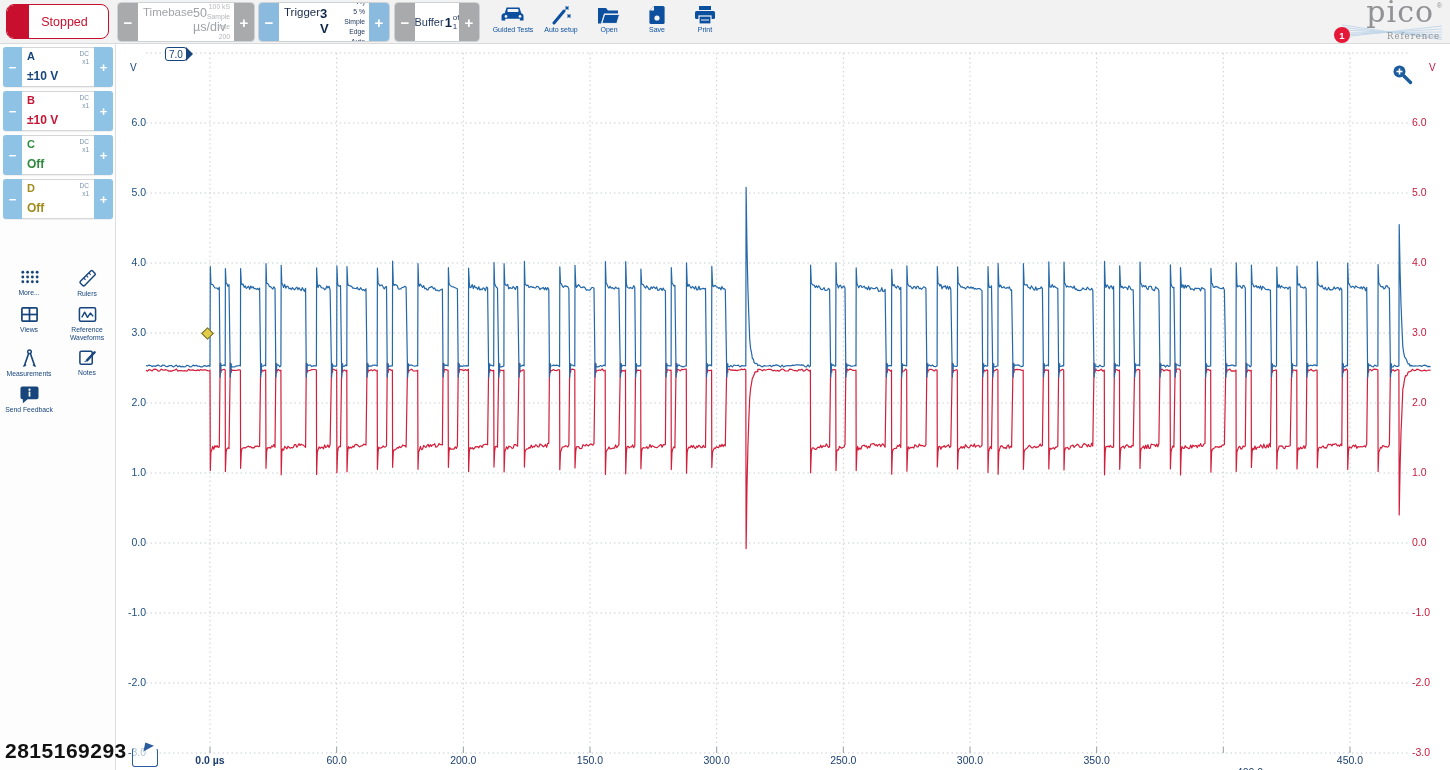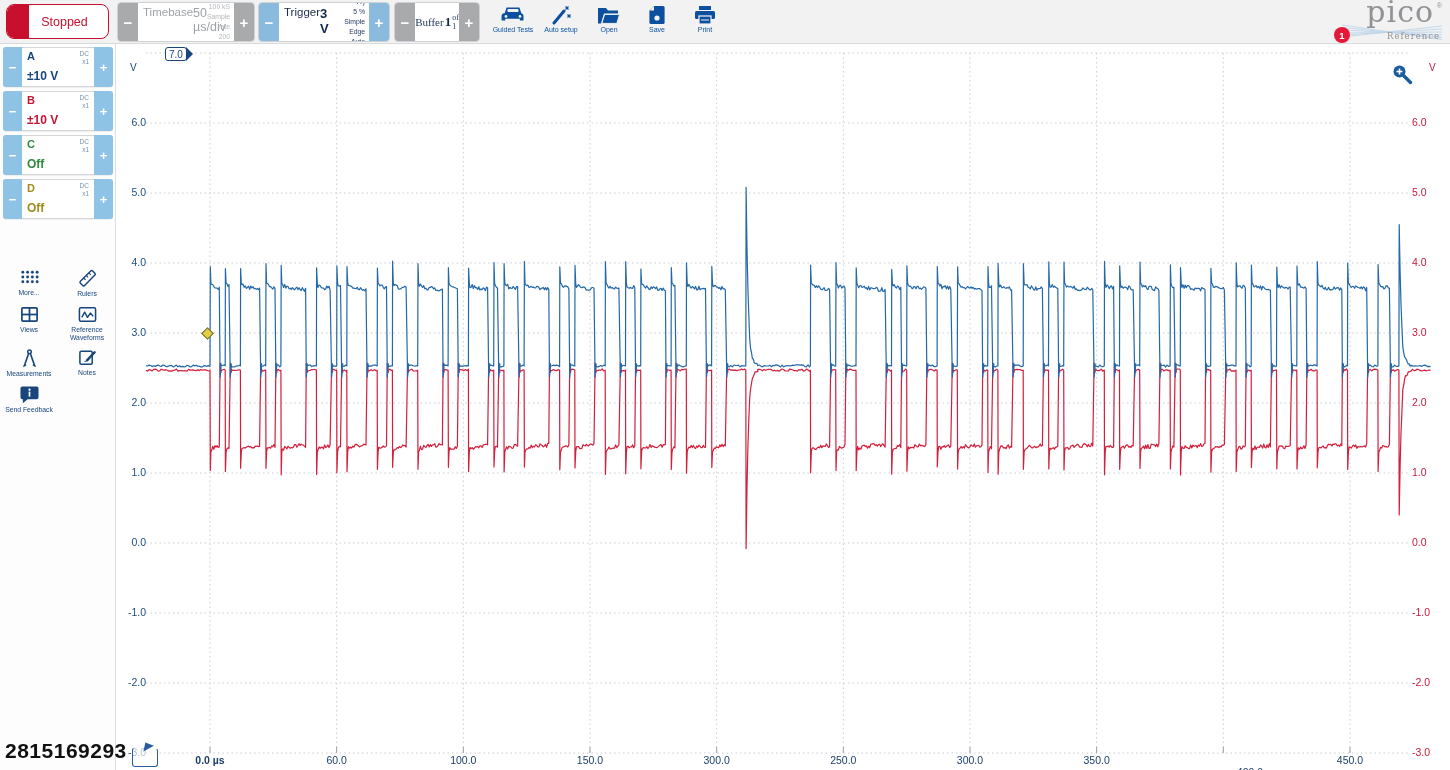--- a/index.html
+++ b/index.html
@@ -31,21 +31,21 @@
   #timebase-group .tinfo { width:30px; }
   #timebase-group .t-label { font-size:11.5px; color:#9fa3a8; }
   #timebase-group .t-value { font-size:12.5px; color:#9fa3a8; }
   #timebase-group .tinfo { color:#b4b7ba; }
   #trigger-group { left:258px; }
   #trigger-group .tmain { width:48px; }
   #trigger-group .tinfo { width:42px; color:#233a5e; }
   #trigger-group .t-label { font-size:11.5px; color:#1c2b4a; }
   #trigger-group .t-value { font-size:13px; font-weight:bold; color:#0f2747; }
   #buffer-group { left:394px; }
-  #buffer-group .tmain { width:44px; align-items:center; justify-content:center; gap:1px;font-family:Liberation Serif, serif; }
+  #buffer-group .tmain { width:44px; align-items:center; justify-content:center; gap:1px; }
   #buffer-group .t-label { font-size:11px; color:#233a5e; }
   #buffer-group .t-value { font-size:13px; font-weight:bold; color:#0f2747; }
   #buffer-group .t-of { font-size:8px; color:#233a5e; }
   #actions { position:absolute; left:489px; top:3px; display:flex; }
   .action { width:48px; text-align:center; color:#0b4f9e; cursor:pointer; }
   .action svg { display:block; margin:2px auto 1px; }
   .action .albl { font-size:7px; line-height:1; white-space:nowrap; }
   
   #logo { position:absolute; right:6px; top:0; width:100px; height:44px; }
   #logo .brand { position:absolute; right:10px; top:-6px; font-family:"DejaVu Serif", serif;
@@ -374,21 +374,21 @@
     <line x1="1223.3200000000002" x2="1223.3200000000002" y1="53" y2="753" stroke="#c9ced3" stroke-width="1" stroke-dasharray="1.5 3"></line>
     <line x1="1223.3200000000002" x2="1223.3200000000002" y1="747" y2="753" stroke="#9aa0a6" stroke-width="1"></line>
     <line x1="1349.9850000000001" x2="1349.9850000000001" y1="53" y2="753" stroke="#c9ced3" stroke-width="1" stroke-dasharray="1.5 3"></line>
     <line x1="1349.9850000000001" x2="1349.9850000000001" y1="747" y2="753" stroke="#9aa0a6" stroke-width="1"></line>
     <path d="M146.0,370.3L147.5,371.1L149.0,369.7L150.6,370.1L152.1,371.0L153.6,369.4L155.1,369.2L156.6,369.5L158.2,371.1L159.7,370.8L161.2,369.2L162.7,369.9L164.2,370.1L165.8,369.7L167.3,370.3L168.8,371.1L170.3,370.9L171.8,371.1L173.4,370.3L174.9,370.1L176.4,369.0L177.9,371.1L179.4,370.6L181.0,370.7L182.5,370.9L184.0,370.8L185.5,370.7L187.0,371.2L188.6,369.4L190.1,370.1L191.6,370.2L193.1,369.9L194.6,370.5L196.2,370.6L197.7,369.9L199.2,370.6L200.7,369.6L202.2,370.2L203.8,369.8L205.3,369.9L206.8,370.3L208.3,371.0L209.8,370.5L210.0,370.1L210.3,470.4L210.9,452.0L211.6,450.6L212.7,446.3L213.8,449.3L214.9,445.7L216.0,447.2L217.1,445.6L218.2,447.5L219.3,447.0L220.1,363.1L221.1,372.2L221.1,370.6L222.7,369.8L224.2,369.3L225.2,370.1L225.4,471.6L226.1,452.0L226.8,449.0L227.9,447.8L229.0,448.6L230.3,363.1L231.3,372.2L231.3,369.5L232.8,370.4L234.3,370.3L235.8,370.5L237.4,370.2L238.9,369.8L240.4,370.0L240.4,370.1L240.6,468.3L241.3,452.0L242.0,448.5L243.1,448.0L244.2,447.7L245.3,448.0L246.4,447.3L247.5,446.5L248.6,446.2L249.7,447.1L250.8,446.5L251.9,448.0L253.0,447.6L254.1,447.9L255.2,446.2L256.3,446.5L257.4,445.9L258.5,446.6L259.6,446.3L260.7,363.1L261.7,372.2L261.7,369.8L263.2,371.1L264.7,370.2L265.7,370.1L266.0,468.3L266.6,452.0L267.3,447.8L268.4,447.9L269.5,447.4L270.6,448.2L271.7,445.9L272.8,446.8L273.9,444.6L275.0,447.4L275.9,363.1L276.9,372.2L276.9,371.2L278.4,369.4L279.9,370.9L280.9,370.1L281.2,474.8L281.8,452.0L282.5,448.9L283.6,450.2L284.7,446.4L285.8,447.5L286.9,448.9L288.0,446.2L289.1,447.3L290.2,448.2L291.3,447.5L292.4,447.9L293.5,447.1L294.6,444.6L295.7,444.5L296.8,447.2L297.9,445.6L299.0,443.7L300.1,445.4L301.2,444.1L302.3,445.0L303.4,445.2L304.5,446.4L305.6,447.3L306.3,363.1L307.3,372.2L307.3,370.7L308.8,370.8L310.3,370.2L311.8,369.6L313.4,369.5L314.9,369.5L316.4,370.1L316.6,474.5L317.3,452.0L318.0,449.8L319.1,446.9L320.2,448.4L321.3,447.2L322.4,447.3L323.5,448.9L324.6,444.9L325.7,447.6L326.8,446.8L327.9,444.9L329.0,447.6L330.1,444.8L331.6,363.1L332.6,372.2L332.6,369.2L334.1,369.4L335.7,370.4L336.7,370.1L336.9,472.7L337.6,452.0L338.3,447.9L339.4,446.3L340.5,446.8L341.7,363.1L342.7,372.2L342.7,371.2L344.3,369.9L345.8,371.1L346.8,370.1L347.0,471.8L347.7,452.0L348.4,446.7L349.5,448.2L350.6,447.2L351.7,448.0L352.8,446.1L353.9,447.2L355.0,444.7L356.1,444.4L357.2,444.8L358.3,445.8L359.4,446.9L360.5,446.2L361.6,445.9L362.7,445.4L363.8,444.0L364.9,444.7L366.0,445.0L367.1,363.1L368.1,372.2L368.1,370.0L369.6,370.7L371.1,369.7L372.6,370.9L374.2,369.6L375.7,370.6L377.2,371.1L377.2,370.1L377.4,469.3L378.1,452.0L378.8,447.2L379.9,448.2L381.0,447.9L382.1,447.4L383.2,445.9L384.3,447.1L385.4,446.9L386.5,445.9L387.3,363.1L388.3,372.2L388.3,370.7L389.9,369.1L391.4,370.5L392.4,370.1L392.6,467.3L393.3,452.0L394.0,449.8L395.1,449.8L396.2,449.0L397.3,447.5L398.4,448.1L399.5,446.5L400.6,447.6L401.7,446.7L402.8,445.0L403.9,445.7L405.0,445.6L406.1,447.1L407.6,363.1L408.6,372.2L408.6,371.1L410.1,370.1L411.7,369.2L413.2,370.8L414.7,371.0L416.2,370.8L417.7,370.6L417.7,370.1L418.0,469.3L418.6,452.0L419.3,450.5L420.4,446.4L421.5,449.6L422.6,449.0L423.7,445.3L424.8,446.6L425.9,447.5L427.0,445.5L428.1,444.3L429.2,446.9L430.3,444.7L431.4,446.4L432.5,444.8L433.6,445.0L434.7,443.6L435.8,447.1L436.9,446.8L438.0,445.6L439.1,443.6L440.2,444.7L441.3,444.6L442.4,445.0L443.1,363.1L444.1,372.2L444.1,369.3L445.6,369.6L447.1,370.1L448.1,370.1L448.4,467.3L449.0,452.0L449.7,447.6L450.8,449.2L451.9,449.1L453.0,449.2L454.1,449.1L455.2,446.8L456.3,448.4L457.4,445.9L458.3,363.1L459.3,372.2L459.3,369.7L460.8,369.6L462.3,369.9L463.8,370.7L465.4,369.6L466.9,370.6L468.4,369.2L468.4,370.1L468.6,471.7L469.3,452.0L470.0,447.5L471.1,448.6L472.2,447.7L473.3,449.2L474.4,448.3L475.5,446.7L476.6,446.9L477.7,446.5L478.8,447.8L479.9,445.9L481.0,445.9L482.1,447.4L483.2,445.1L484.3,444.5L485.4,444.4L486.5,444.3L487.6,444.8L488.7,363.1L489.7,372.2L489.7,369.3L491.2,370.4L492.7,370.9L493.7,370.1L494.0,467.1L494.6,452.0L495.3,446.5L496.4,446.3L497.5,447.2L498.8,363.1L499.8,372.2L499.8,370.0L501.3,370.2L502.8,370.7L503.9,370.1L504.1,471.9L504.8,452.0L505.5,449.7L506.6,446.8L507.7,449.1L508.8,446.1L509.9,446.7L511.0,447.0L512.1,448.4L513.2,448.0L514.3,444.5L515.4,444.5L516.5,445.5L517.6,446.2L519.1,363.1L520.1,372.2L520.1,370.6L521.6,370.9L523.1,369.8L524.1,370.1L524.4,467.1L525.0,452.0L525.7,450.1L526.8,448.8L527.9,449.0L529.0,447.4L530.1,448.2L531.2,445.1L532.3,447.6L533.4,446.4L534.5,446.9L535.6,444.8L536.7,445.3L537.8,446.9L538.9,447.0L540.0,443.9L541.1,444.9L542.2,445.5L543.3,446.8L544.4,446.1L545.5,444.4L546.6,447.3L547.7,443.4L548.8,443.3L549.5,363.1L550.5,372.2L550.5,370.7L552.0,370.6L553.5,369.5L555.0,370.5L556.6,370.6L558.1,369.8L559.6,369.9L559.6,370.1L559.8,469.7L560.5,452.0L561.2,450.3L562.3,447.1L563.4,446.9L564.5,446.6L565.6,445.8L566.7,446.1L567.8,447.1L568.9,444.8L569.7,363.1L570.7,372.2L570.7,369.9L572.3,369.1L573.8,369.5L574.8,370.1L575.0,468.0L575.7,452.0L576.4,446.8L577.5,446.7L578.6,446.6L579.7,448.4L580.8,448.6L581.9,448.2L583.0,444.6L584.1,445.5L585.2,446.0L586.3,444.3L587.4,445.4L588.5,446.0L589.6,444.6L590.7,443.9L591.8,444.4L592.9,445.2L594.0,443.4L595.1,363.1L596.1,372.2L596.1,370.8L597.6,370.6L599.1,370.0L600.6,370.4L602.2,369.0L603.7,370.8L605.2,370.5L605.2,370.1L605.4,474.5L606.1,452.0L606.8,450.4L607.9,449.1L609.0,447.0L610.1,448.9L611.2,448.8L612.3,448.3L613.4,448.1L614.5,448.2L615.6,444.9L616.7,447.6L617.8,446.1L618.9,444.9L620.4,363.1L621.4,372.2L621.4,370.9L622.9,370.7L624.4,370.9L625.5,370.1L625.7,473.8L626.4,452.0L627.1,446.5L628.2,446.3L629.3,447.8L630.4,446.9L631.5,447.0L632.6,444.8L633.7,447.8L634.8,446.0L635.6,363.1L636.6,372.2L636.6,370.3L638.1,370.1L639.6,370.5L640.7,370.1L640.9,468.8L641.6,452.0L642.3,448.2L643.4,447.7L644.5,447.9L645.6,448.0L646.7,446.6L647.8,448.5L648.9,447.4L650.0,444.5L651.1,447.4L652.2,445.7L653.3,446.2L654.4,446.9L655.5,447.5L656.6,447.6L657.7,447.2L658.8,446.1L659.9,445.2L661.0,444.5L662.1,447.3L663.2,444.7L664.3,444.9L665.4,444.4L666.0,363.1L667.0,372.2L667.0,369.7L668.5,370.0L670.0,370.3L671.1,370.1L671.3,469.6L672.0,452.0L672.7,449.2L673.8,446.9L674.9,447.8L676.1,363.1L677.1,372.2L677.1,369.1L678.7,369.7L680.2,370.9L681.7,369.3L683.2,369.7L684.7,369.2L686.3,369.0L686.3,370.1L686.5,473.2L687.2,452.0L687.9,448.9L689.0,447.1L690.1,447.7L691.2,445.5L692.3,447.5L693.4,445.5L694.5,447.7L695.6,448.4L696.7,446.0L697.8,447.3L698.9,445.2L700.0,446.2L701.1,447.6L702.2,447.7L703.3,445.3L704.4,447.3L705.5,447.2L706.5,363.1L707.5,372.2L707.5,370.0L709.1,370.6L710.6,370.4L711.6,370.1L711.8,467.5L712.5,452.0L713.2,450.6L714.3,448.0L715.4,448.4L716.5,446.7L717.6,447.4L718.7,447.7L719.8,444.9L720.9,446.7L722.0,444.3L723.1,446.6L724.2,444.7L725.3,445.9L726.8,363.1L727.8,372.2L727.8,369.8L729.3,369.0L730.8,370.2L732.4,369.9L733.9,370.4L735.4,370.2L736.9,370.6L738.4,370.1L740.0,370.0L741.5,369.1L743.0,369.8L744.5,369.1L745.8,370.1L746.1,548.6L747.0,486.9L747.9,446.9L748.8,420.2L749.7,398.2L750.6,388.7L751.5,383.5L752.4,378.1L753.3,376.6L754.2,374.6L755.1,371.8L756.0,372.1L756.9,371.4L757.8,371.7L757.8,369.3L759.3,369.3L760.8,369.6L762.4,370.9L763.9,369.5L765.4,370.3L766.9,369.8L768.4,369.3L770.0,369.3L771.5,369.7L773.0,370.9L774.5,370.2L776.0,371.0L777.6,370.4L779.1,371.2L780.6,370.1L782.1,369.0L783.6,369.5L785.2,371.0L786.7,371.0L788.2,371.0L789.7,369.2L791.2,369.3L792.8,370.0L794.3,370.6L795.8,370.5L797.3,371.1L798.8,369.6L800.4,370.1L801.9,369.2L803.4,371.1L804.9,370.7L806.4,369.1L808.0,369.9L809.5,371.2L810.4,370.1L810.6,472.8L811.3,452.0L812.0,448.5L813.1,447.6L814.2,448.5L815.3,449.5L816.4,449.1L817.5,447.5L818.6,447.1L819.7,447.8L820.8,445.2L821.9,447.7L823.0,445.9L824.1,446.2L825.2,446.4L826.3,443.9L827.4,445.7L828.5,447.4L829.6,447.0L830.7,363.1L831.7,372.2L831.7,369.9L833.2,369.9L834.7,369.5L835.7,370.1L836.0,470.6L836.6,452.0L837.3,449.8L838.4,450.0L839.5,446.3L840.6,447.6L841.7,448.3L842.8,447.6L843.9,447.2L845.0,444.5L845.9,363.1L846.9,372.2L846.9,369.1L848.4,370.2L849.9,369.1L851.4,369.5L853.0,370.4L854.5,370.5L856.0,370.1L856.0,370.1L856.2,470.6L856.9,452.0L857.6,446.4L858.7,449.9L859.8,448.0L860.9,449.2L862.0,446.0L863.1,445.5L864.2,445.2L865.3,446.6L866.4,445.8L867.5,448.2L868.6,446.3L869.7,447.5L870.8,444.2L871.9,444.0L873.0,443.6L874.1,443.9L875.2,445.5L876.3,444.7L877.4,446.0L878.5,444.7L879.6,444.2L880.7,446.6L881.8,444.8L882.9,443.8L884.0,445.4L885.1,447.2L886.4,363.1L887.4,372.2L887.4,370.6L888.9,369.3L890.4,371.1L891.5,370.1L891.7,474.2L892.4,452.0L893.1,449.6L894.2,448.8L895.3,448.3L896.4,448.3L897.5,445.5L898.6,446.3L899.7,444.7L900.8,447.6L901.6,363.1L902.6,372.2L902.6,371.1L904.1,370.9L905.6,369.0L906.7,370.1L906.9,471.2L907.6,452.0L908.3,446.9L909.4,448.6L910.5,447.4L911.6,447.7L912.7,447.2L913.8,448.1L914.9,444.8L916.0,445.6L917.1,446.9L918.2,446.9L919.3,444.0L920.4,445.7L921.5,445.4L922.6,445.6L923.7,446.1L924.8,446.3L925.9,444.7L926.9,363.1L927.9,372.2L927.9,371.2L929.5,369.4L931.0,369.3L932.5,369.9L934.0,371.1L935.5,369.8L937.1,370.1L937.3,467.0L938.0,452.0L938.7,446.5L939.8,446.3L940.9,449.3L942.0,446.7L943.1,447.0L944.2,445.6L945.3,447.3L946.4,446.5L947.5,445.5L948.6,444.9L949.7,447.6L950.8,446.1L952.3,363.1L953.3,372.2L953.3,370.4L954.8,370.6L956.3,369.7L957.3,370.1L957.6,469.1L958.2,452.0L958.9,449.1L960.0,448.3L961.1,446.5L962.2,448.2L963.3,446.7L964.4,448.0L965.5,444.6L966.6,446.3L967.7,447.2L968.8,448.0L969.9,446.9L971.0,444.9L972.1,445.8L973.2,446.5L974.3,443.9L975.4,447.2L976.5,445.8L977.6,445.7L978.7,445.3L979.8,447.1L980.9,446.7L982.0,444.9L982.7,363.1L983.7,372.2L983.7,369.7L985.2,371.1L986.7,369.9L987.7,370.1L988.0,472.4L988.6,452.0L989.3,449.3L990.4,446.5L991.5,448.7L992.8,363.1L993.8,372.2L993.8,370.6L995.3,370.3L996.8,369.2L997.9,370.1L998.1,474.2L998.8,452.0L999.5,449.5L1000.6,446.1L1001.7,445.8L1002.8,446.8L1003.9,448.1L1005.0,447.5L1006.1,448.7L1007.2,446.0L1008.3,444.9L1009.4,448.2L1010.5,446.4L1011.6,447.2L1013.1,363.1L1014.1,372.2L1014.1,370.3L1015.6,369.6L1017.1,369.4L1018.6,369.6L1020.1,369.6L1021.7,370.5L1023.2,370.1L1023.4,469.3L1024.1,452.0L1024.8,450.0L1025.9,448.9L1027.0,448.2L1028.1,446.8L1029.2,445.3L1030.3,446.2L1031.4,447.6L1032.5,448.0L1033.6,447.1L1034.7,446.3L1035.8,447.7L1036.9,446.9L1038.0,447.2L1039.1,445.9L1040.2,444.0L1041.3,446.1L1042.4,445.4L1043.5,363.1L1044.5,372.2L1044.5,371.0L1046.0,369.8L1047.5,370.4L1048.5,370.1L1048.8,468.9L1049.4,452.0L1050.1,448.2L1051.2,449.1L1052.3,448.2L1053.4,447.7L1054.5,449.2L1055.6,447.1L1056.7,447.1L1057.8,446.0L1058.7,363.1L1059.7,372.2L1059.7,370.4L1061.2,370.3L1062.7,369.3L1063.7,370.1L1064.0,470.0L1064.6,452.0L1065.3,447.9L1066.4,448.0L1067.5,447.3L1068.6,449.3L1069.7,448.9L1070.8,446.0L1071.9,445.6L1073.0,445.1L1074.1,447.5L1075.2,446.1L1076.3,445.2L1077.4,444.2L1078.5,444.9L1079.6,447.1L1080.7,447.2L1081.8,447.4L1082.9,445.1L1084.0,443.6L1085.1,444.1L1086.2,444.7L1087.3,446.8L1088.4,444.5L1089.5,446.5L1090.6,446.6L1091.7,443.2L1092.8,446.1L1094.1,363.1L1095.1,372.2L1095.1,369.1L1096.7,370.3L1098.2,370.6L1099.7,370.3L1101.2,369.2L1102.7,371.2L1104.3,370.1L1104.5,474.8L1105.2,452.0L1105.9,446.5L1107.0,446.7L1108.1,446.0L1109.2,447.2L1110.3,445.3L1111.4,446.9L1112.5,447.4L1113.6,446.9L1114.4,363.1L1115.4,372.2L1115.4,369.5L1116.9,369.7L1118.4,370.8L1119.5,370.1L1119.7,469.3L1120.4,452.0L1121.1,447.6L1122.2,447.0L1123.3,446.1L1124.4,448.3L1125.5,446.2L1126.6,444.9L1127.7,445.2L1128.8,447.1L1129.9,446.6L1131.0,447.4L1132.1,445.4L1133.2,445.9L1134.7,363.1L1135.7,372.2L1135.7,370.9L1137.2,369.6L1138.7,369.4L1139.7,370.1L1140.0,468.4L1140.6,452.0L1141.3,448.2L1142.4,447.8L1143.5,446.1L1144.6,448.8L1145.7,445.2L1146.8,448.5L1147.9,444.7L1149.0,448.3L1150.1,448.4L1151.2,444.1L1152.3,444.5L1153.4,444.7L1154.5,444.8L1155.6,446.5L1156.7,444.0L1157.8,446.8L1158.9,443.6L1160.0,363.1L1161.0,372.2L1161.0,369.1L1162.5,369.4L1164.0,371.0L1165.6,369.9L1167.1,369.9L1168.6,370.6L1170.1,370.1L1170.4,469.0L1171.0,452.0L1171.7,449.1L1172.8,446.0L1173.9,447.1L1175.2,363.1L1176.2,372.2L1176.2,369.5L1177.7,369.0L1179.2,369.0L1180.3,370.1L1180.5,475.0L1181.2,452.0L1181.9,446.5L1183.0,448.1L1184.1,448.5L1185.2,445.7L1186.3,447.4L1187.4,447.6L1188.5,448.7L1189.6,448.4L1190.7,445.0L1191.8,448.0L1192.9,445.0L1194.0,446.4L1195.1,445.7L1196.2,445.6L1197.3,447.6L1198.4,445.1L1199.5,446.2L1200.6,443.6L1201.7,446.4L1202.8,446.1L1203.9,444.0L1205.0,443.5L1205.6,363.1L1206.6,372.2L1206.6,369.7L1208.1,369.3L1209.6,370.5L1210.7,370.1L1210.9,472.2L1211.6,452.0L1212.3,449.5L1213.4,448.5L1214.5,448.0L1215.6,446.6L1216.7,447.0L1217.8,446.7L1218.9,447.6L1220.0,446.3L1221.1,447.0L1222.2,445.1L1223.3,445.1L1224.4,444.5L1225.9,363.1L1226.9,372.2L1226.9,370.3L1228.4,369.9L1229.9,369.1L1231.4,371.1L1232.9,370.8L1234.5,371.2L1236.0,370.1L1236.2,471.4L1236.9,452.0L1237.6,449.7L1238.7,447.3L1239.8,446.3L1240.9,449.1L1242.0,448.6L1243.1,445.9L1244.2,446.9L1245.3,445.8L1246.1,363.1L1247.1,372.2L1247.1,371.2L1248.7,370.1L1250.2,371.0L1251.2,370.1L1251.4,467.5L1252.1,452.0L1252.8,448.0L1253.9,449.7L1255.0,446.0L1256.1,449.5L1257.2,447.3L1258.3,447.0L1259.4,447.5L1260.5,444.9L1261.6,446.2L1262.7,448.1L1263.8,444.2L1264.9,447.4L1266.0,447.9L1267.1,444.8L1268.2,447.6L1269.3,443.7L1270.4,446.9L1271.5,363.1L1272.5,372.2L1272.5,370.7L1274.0,370.7L1275.5,370.0L1276.5,370.1L1276.8,468.9L1277.4,452.0L1278.1,449.7L1279.2,446.0L1280.3,446.2L1281.4,445.9L1282.5,446.4L1283.6,448.2L1284.7,448.7L1285.8,446.1L1286.9,446.5L1288.0,446.3L1289.1,446.2L1290.2,445.8L1291.7,363.1L1292.7,372.2L1292.7,370.1L1294.3,370.0L1295.8,370.6L1296.8,370.1L1297.0,469.0L1297.7,452.0L1298.4,447.9L1299.5,449.2L1300.6,447.1L1301.7,448.6L1302.8,448.1L1303.9,445.7L1305.0,448.4L1306.1,445.0L1306.9,363.1L1307.9,372.2L1307.9,369.7L1309.5,370.5L1311.0,369.3L1312.5,370.7L1314.0,371.1L1315.5,370.2L1317.1,370.1L1317.3,467.8L1318.0,452.0L1318.7,448.1L1319.8,447.3L1320.9,448.0L1322.0,446.9L1323.1,445.9L1324.2,447.8L1325.3,447.6L1326.4,448.1L1327.5,445.5L1328.6,444.2L1329.7,444.7L1330.8,444.4L1331.9,445.9L1333.0,444.1L1334.1,444.5L1335.2,443.7L1336.3,444.1L1337.4,445.8L1338.5,445.2L1339.6,446.3L1340.7,444.1L1341.8,445.7L1342.4,363.1L1343.4,372.2L1343.4,369.0L1344.9,370.5L1346.4,369.0L1347.5,370.1L1347.7,469.5L1348.4,452.0L1349.1,446.9L1350.2,447.4L1351.3,448.1L1352.4,446.2L1353.5,445.1L1354.6,446.7L1355.7,444.9L1356.8,448.3L1357.9,446.7L1359.0,446.9L1360.1,446.9L1361.2,446.5L1362.3,446.8L1363.4,446.5L1364.5,445.8L1365.6,447.0L1366.7,443.8L1367.7,363.1L1368.7,372.2L1368.7,370.3L1370.3,369.4L1371.8,370.9L1373.3,369.3L1374.8,369.1L1376.3,369.3L1377.9,370.1L1378.1,471.6L1378.8,452.0L1379.5,450.6L1380.6,447.3L1381.7,448.1L1382.8,445.6L1383.9,445.8L1385.0,446.9L1386.1,446.5L1387.2,447.1L1388.3,446.7L1389.4,444.5L1390.5,363.1L1391.5,372.2L1391.5,370.7L1393.1,369.7L1394.6,371.1L1396.1,370.3L1397.6,369.5L1398.9,370.1L1399.2,515.0L1400.1,466.8L1401.0,432.7L1401.9,412.7L1402.8,389.4L1403.7,385.1L1404.6,379.0L1405.5,375.7L1406.4,375.9L1407.3,374.8L1408.2,371.9L1409.1,371.9L1410.0,371.4L1410.9,371.4L1410.9,371.1L1412.4,369.3L1413.9,370.6L1415.4,370.5L1417.0,369.2L1418.5,369.5L1420.0,370.4L1421.5,370.8L1423.0,370.6L1424.6,370.1L1426.1,370.9L1427.6,370.5L1429.1,370.0L1430.6,370.4" fill="none" stroke="#d21f3b" stroke-width="1.2" stroke-linejoin="round"></path>
     <path d="M146.0,365.7L147.5,366.0L149.0,365.1L150.6,365.5L152.1,366.6L153.6,365.8L155.1,366.4L156.6,365.6L158.2,365.1L159.7,366.0L161.2,366.5L162.7,365.0L164.2,365.3L165.8,366.3L167.3,366.6L168.8,365.9L170.3,365.5L171.8,365.7L173.4,367.0L174.9,366.0L176.4,365.1L177.9,366.9L179.4,365.7L181.0,366.9L182.5,366.4L184.0,366.9L185.5,366.6L187.0,365.3L188.6,365.8L190.1,367.0L191.6,366.6L193.1,365.1L194.6,365.9L196.2,365.2L197.7,366.3L199.2,366.0L200.7,366.9L202.2,366.9L203.8,365.8L205.3,365.7L206.8,366.5L208.3,365.6L209.8,366.6L210.0,365.9L210.3,266.7L210.9,283.3L211.6,284.5L212.7,284.5L213.8,286.4L214.9,288.0L216.0,288.0L217.1,288.2L218.2,289.4L219.3,287.2L220.1,377.1L221.1,363.8L221.1,365.5L222.7,365.5L224.2,364.9L225.2,365.9L225.4,268.6L226.1,283.3L226.8,283.6L227.9,286.3L229.0,284.5L230.3,377.1L231.3,363.8L231.3,366.7L232.8,366.8L234.3,367.0L235.8,366.2L237.4,365.9L238.9,365.6L240.4,365.0L240.4,365.9L240.6,268.6L241.3,283.3L242.0,284.6L243.1,284.1L244.2,287.3L245.3,285.9L246.4,288.4L247.5,287.3L248.6,286.3L249.7,289.4L250.8,286.0L251.9,288.0L253.0,286.6L254.1,288.8L255.2,288.3L256.3,289.4L257.4,288.5L258.5,289.7L259.6,288.1L260.7,377.1L261.7,363.8L261.7,366.4L263.2,366.0L264.7,365.1L265.7,365.9L266.0,263.5L266.6,283.3L267.3,283.4L268.4,284.3L269.5,286.7L270.6,286.6L271.7,287.9L272.8,289.1L273.9,286.8L275.0,288.6L275.9,377.1L276.9,363.8L276.9,365.3L278.4,365.0L279.9,366.8L280.9,365.9L281.2,265.3L281.8,283.3L282.5,284.1L283.6,287.5L284.7,284.4L285.8,288.1L286.9,286.2L288.0,286.5L289.1,288.8L290.2,288.2L291.3,289.5L292.4,287.6L293.5,289.1L294.6,289.8L295.7,288.1L296.8,287.1L297.9,289.6L299.0,287.7L300.1,289.5L301.2,290.6L302.3,287.6L303.4,289.7L304.5,291.3L305.6,288.3L306.3,377.1L307.3,363.8L307.3,365.6L308.8,365.1L310.3,365.0L311.8,366.6L313.4,365.7L314.9,365.9L316.4,365.9L316.6,267.8L317.3,283.3L318.0,287.4L319.1,285.1L320.2,285.5L321.3,287.6L322.4,288.0L323.5,288.1L324.6,289.6L325.7,289.0L326.8,286.0L327.9,287.9L329.0,286.3L330.1,289.9L331.6,377.1L332.6,363.8L332.6,366.6L334.1,365.8L335.7,366.4L336.7,365.9L336.9,266.0L337.6,283.3L338.3,285.8L339.4,286.3L340.5,285.6L341.7,377.1L342.7,363.8L342.7,366.1L344.3,366.3L345.8,365.0L346.8,365.9L347.0,266.6L347.7,283.3L348.4,285.5L349.5,285.5L350.6,286.2L351.7,286.4L352.8,288.2L353.9,288.1L355.0,288.5L356.1,288.6L357.2,287.3L358.3,289.4L359.4,289.8L360.5,287.7L361.6,289.4L362.7,290.3L363.8,289.6L364.9,290.9L366.0,288.7L367.1,377.1L368.1,363.8L368.1,366.6L369.6,365.9L371.1,366.2L372.6,365.4L374.2,365.0L375.7,365.2L377.2,366.0L377.2,365.9L377.4,268.0L378.1,283.3L378.8,284.0L379.9,285.9L381.0,285.0L382.1,285.1L383.2,287.3L384.3,288.9L385.4,287.1L386.5,286.6L387.3,377.1L388.3,363.8L388.3,366.6L389.9,366.1L391.4,365.8L392.4,365.9L392.6,261.0L393.3,283.3L394.0,285.5L395.1,284.5L396.2,284.9L397.3,285.7L398.4,289.0L399.5,289.2L400.6,289.0L401.7,287.8L402.8,287.3L403.9,287.1L405.0,286.3L406.1,287.2L407.6,377.1L408.6,363.8L408.6,365.6L410.1,365.1L411.7,365.1L413.2,365.7L414.7,366.2L416.2,366.0L417.7,365.1L417.7,365.9L418.0,263.6L418.6,283.3L419.3,286.1L420.4,284.1L421.5,285.9L422.6,287.5L423.7,285.6L424.8,288.8L425.9,288.2L427.0,289.9L428.1,289.8L429.2,287.6L430.3,287.4L431.4,286.6L432.5,287.1L433.6,288.9L434.7,288.0L435.8,290.4L436.9,290.0L438.0,290.6L439.1,291.0L440.2,290.1L441.3,289.5L442.4,289.0L443.1,377.1L444.1,363.8L444.1,365.4L445.6,365.2L447.1,365.3L448.1,365.9L448.4,267.7L449.0,283.3L449.7,284.8L450.8,285.9L451.9,286.6L453.0,286.9L454.1,287.3L455.2,287.7L456.3,288.3L457.4,288.7L458.3,377.1L459.3,363.8L459.3,366.7L460.8,365.9L462.3,366.4L463.8,365.8L465.4,365.8L466.9,365.6L468.4,366.0L468.4,365.9L468.6,268.2L469.3,283.3L470.0,287.6L471.1,287.4L472.2,284.5L473.3,288.6L474.4,285.5L475.5,287.7L476.6,287.6L477.7,289.5L478.8,286.7L479.9,290.1L481.0,288.9L482.1,289.7L483.2,287.8L484.3,288.5L485.4,290.6L486.5,287.0L487.6,288.0L488.7,377.1L489.7,363.8L489.7,365.5L491.2,365.2L492.7,365.8L493.7,365.9L494.0,262.5L494.6,283.3L495.3,285.4L496.4,287.3L497.5,288.2L498.8,377.1L499.8,363.8L499.8,366.8L501.3,366.9L502.8,366.4L503.9,365.9L504.1,263.7L504.8,283.3L505.5,284.8L506.6,285.7L507.7,284.4L508.8,288.8L509.9,287.5L511.0,288.1L512.1,288.5L513.2,286.5L514.3,287.9L515.4,289.5L516.5,286.5L517.6,286.6L519.1,377.1L520.1,363.8L520.1,366.4L521.6,365.9L523.1,365.1L524.1,365.9L524.4,261.4L525.0,283.3L525.7,284.7L526.8,285.7L527.9,285.1L529.0,287.5L530.1,287.1L531.2,286.3L532.3,287.4L533.4,287.1L534.5,287.8L535.6,288.0L536.7,286.4L537.8,286.5L538.9,287.5L540.0,289.6L541.1,288.3L542.2,288.2L543.3,287.5L544.4,289.6L545.5,287.6L546.6,290.0L547.7,287.6L548.8,289.6L549.5,377.1L550.5,363.8L550.5,366.3L552.0,365.8L553.5,365.1L555.0,365.6L556.6,365.1L558.1,365.5L559.6,366.7L559.6,365.9L559.8,266.9L560.5,283.3L561.2,283.6L562.3,286.0L563.4,287.3L564.5,286.2L565.6,285.9L566.7,286.4L567.8,286.7L568.9,289.2L569.7,377.1L570.7,363.8L570.7,365.1L572.3,365.0L573.8,365.8L574.8,365.9L575.0,265.3L575.7,283.3L576.4,287.3L577.5,286.0L578.6,284.7L579.7,286.0L580.8,287.4L581.9,287.6L583.0,287.1L584.1,286.9L585.2,288.0L586.3,290.2L587.4,289.8L588.5,290.2L589.6,290.2L590.7,289.3L591.8,287.5L592.9,287.5L594.0,288.2L595.1,377.1L596.1,363.8L596.1,366.8L597.6,366.9L599.1,366.4L600.6,365.5L602.2,366.4L603.7,365.1L605.2,365.6L605.2,365.9L605.4,261.7L606.1,283.3L606.8,283.9L607.9,286.6L609.0,288.1L610.1,286.2L611.2,288.2L612.3,287.5L613.4,288.6L614.5,288.9L615.6,287.1L616.7,288.2L617.8,288.4L618.9,288.1L620.4,377.1L621.4,363.8L621.4,366.8L622.9,365.3L624.4,365.5L625.5,365.9L625.7,261.6L626.4,283.3L627.1,287.1L628.2,287.8L629.3,288.3L630.4,287.4L631.5,288.2L632.6,288.5L633.7,285.6L634.8,287.5L635.6,377.1L636.6,363.8L636.6,365.1L638.1,366.3L639.6,365.6L640.7,365.9L640.9,269.0L641.6,283.3L642.3,284.5L643.4,284.7L644.5,286.9L645.6,288.0L646.7,285.9L647.8,287.4L648.9,289.1L650.0,289.6L651.1,286.9L652.2,288.5L653.3,286.8L654.4,287.3L655.5,288.7L656.6,286.9L657.7,290.2L658.8,290.4L659.9,288.8L661.0,288.4L662.1,290.4L663.2,288.1L664.3,290.3L665.4,290.8L666.0,377.1L667.0,363.8L667.0,365.5L668.5,365.7L670.0,365.8L671.1,365.9L671.3,267.6L672.0,283.3L672.7,283.7L673.8,285.9L674.9,285.4L676.1,377.1L677.1,363.8L677.1,366.9L678.7,364.9L680.2,365.7L681.7,366.4L683.2,366.9L684.7,366.3L686.3,365.4L686.3,365.9L686.5,262.9L687.2,283.3L687.9,286.5L689.0,284.4L690.1,286.6L691.2,288.1L692.3,286.5L693.4,287.3L694.5,288.9L695.6,286.4L696.7,289.8L697.8,289.8L698.9,286.3L700.0,289.7L701.1,288.8L702.2,288.7L703.3,288.4L704.4,289.0L705.5,288.3L706.5,377.1L707.5,363.8L707.5,366.7L709.1,364.8L710.6,365.2L711.6,365.9L711.8,266.4L712.5,283.3L713.2,286.7L714.3,285.9L715.4,285.3L716.5,287.0L717.6,287.1L718.7,288.4L719.8,287.6L720.9,289.8L722.0,286.5L723.1,288.8L724.2,288.7L725.3,289.6L726.8,377.1L727.8,363.8L727.8,365.9L729.3,366.9L730.8,365.5L732.4,366.9L733.9,365.0L735.4,365.3L736.9,365.5L738.4,365.2L740.0,366.9L741.5,365.7L743.0,365.8L744.5,365.9L745.8,365.9L746.1,187.4L747.0,248.2L747.9,288.4L748.8,314.9L749.7,339.0L750.6,348.6L751.5,352.5L752.4,358.6L753.3,359.0L754.2,362.6L755.1,363.5L756.0,363.4L756.9,363.5L757.8,365.7L757.8,365.6L759.3,365.0L760.8,366.0L762.4,366.9L763.9,365.7L765.4,365.9L766.9,366.0L768.4,366.0L770.0,365.3L771.5,366.7L773.0,365.4L774.5,365.7L776.0,364.9L777.6,365.2L779.1,365.9L780.6,367.0L782.1,365.0L783.6,366.9L785.2,365.9L786.7,365.9L788.2,365.5L789.7,365.8L791.2,365.7L792.8,365.1L794.3,365.5L795.8,364.8L797.3,364.8L798.8,364.9L800.4,365.2L801.9,364.9L803.4,365.2L804.9,366.7L806.4,366.8L808.0,364.8L809.5,366.9L810.4,365.9L810.6,265.2L811.3,283.3L812.0,283.9L813.1,285.2L814.2,285.2L815.3,287.5L816.4,285.7L817.5,287.6L818.6,285.9L819.7,287.2L820.8,289.1L821.9,289.7L823.0,288.9L824.1,287.6L825.2,290.5L826.3,290.3L827.4,290.0L828.5,288.4L829.6,289.5L830.7,377.1L831.7,363.8L831.7,365.6L833.2,364.8L834.7,366.1L835.7,365.9L836.0,262.6L836.6,283.3L837.3,284.5L838.4,288.0L839.5,285.6L840.6,285.2L841.7,288.1L842.8,287.0L843.9,286.0L845.0,288.0L845.9,377.1L846.9,363.8L846.9,366.2L848.4,365.1L849.9,365.6L851.4,366.3L853.0,366.0L854.5,365.8L856.0,364.8L856.0,365.9L856.2,267.8L856.9,283.3L857.6,285.1L858.7,287.8L859.8,285.8L860.9,285.5L862.0,287.4L863.1,287.0L864.2,286.2L865.3,288.3L866.4,287.7L867.5,289.6L868.6,286.4L869.7,289.9L870.8,287.9L871.9,287.9L873.0,288.6L874.1,288.7L875.2,288.5L876.3,287.4L877.4,288.0L878.5,291.3L879.6,291.1L880.7,291.0L881.8,287.6L882.9,291.5L884.0,291.3L885.1,289.3L886.4,377.1L887.4,363.8L887.4,366.9L888.9,365.4L890.4,365.6L891.5,365.9L891.7,269.3L892.4,283.3L893.1,285.9L894.2,284.6L895.3,287.0L896.4,288.0L897.5,286.1L898.6,286.7L899.7,289.5L900.8,287.3L901.6,377.1L902.6,363.8L902.6,365.7L904.1,365.1L905.6,365.7L906.7,365.9L906.9,265.8L907.6,283.3L908.3,285.1L909.4,286.3L910.5,286.0L911.6,288.0L912.7,288.6L913.8,286.5L914.9,286.7L916.0,288.8L917.1,286.3L918.2,286.4L919.3,288.7L920.4,288.1L921.5,289.3L922.6,288.1L923.7,286.8L924.8,287.3L925.9,288.2L926.9,377.1L927.9,363.8L927.9,366.3L929.5,365.0L931.0,365.9L932.5,365.0L934.0,366.5L935.5,366.7L937.1,365.9L937.3,266.6L938.0,283.3L938.7,283.5L939.8,285.9L940.9,284.4L942.0,288.8L943.1,286.4L944.2,286.9L945.3,285.6L946.4,288.9L947.5,286.1L948.6,289.4L949.7,286.5L950.8,289.3L952.3,377.1L953.3,363.8L953.3,365.9L954.8,366.1L956.3,366.5L957.3,365.9L957.6,266.9L958.2,283.3L958.9,283.6L960.0,285.4L961.1,287.2L962.2,286.7L963.3,287.7L964.4,287.6L965.5,289.0L966.6,287.6L967.7,286.4L968.8,287.6L969.9,288.2L971.0,286.9L972.1,288.3L973.2,287.3L974.3,289.1L975.4,288.4L976.5,289.2L977.6,288.7L978.7,288.5L979.8,288.7L980.9,289.6L982.0,290.7L982.7,377.1L983.7,363.8L983.7,367.0L985.2,365.4L986.7,366.2L987.7,365.9L988.0,266.6L988.6,283.3L989.3,287.5L990.4,287.5L991.5,285.8L992.8,377.1L993.8,363.8L993.8,366.4L995.3,366.9L996.8,366.0L997.9,365.9L998.1,263.4L998.8,283.3L999.5,287.0L1000.6,285.1L1001.7,287.6L1002.8,287.7L1003.9,286.6L1005.0,288.0L1006.1,288.3L1007.2,287.4L1008.3,288.2L1009.4,286.9L1010.5,290.1L1011.6,289.8L1013.1,377.1L1014.1,363.8L1014.1,366.2L1015.6,365.0L1017.1,365.1L1018.6,364.9L1020.1,366.0L1021.7,366.6L1023.2,365.9L1023.4,263.7L1024.1,283.3L1024.8,285.0L1025.9,284.9L1027.0,284.5L1028.1,287.2L1029.2,287.6L1030.3,288.8L1031.4,285.9L1032.5,287.5L1033.6,289.4L1034.7,290.2L1035.8,286.9L1036.9,290.2L1038.0,288.5L1039.1,288.7L1040.2,288.4L1041.3,286.9L1042.4,288.9L1043.5,377.1L1044.5,363.8L1044.5,365.5L1046.0,365.8L1047.5,365.0L1048.5,365.9L1048.8,261.9L1049.4,283.3L1050.1,287.2L1051.2,287.1L1052.3,284.6L1053.4,287.2L1054.5,286.2L1055.6,287.2L1056.7,287.9L1057.8,288.6L1058.7,377.1L1059.7,363.8L1059.7,366.2L1061.2,366.3L1062.7,365.6L1063.7,365.9L1064.0,262.0L1064.6,283.3L1065.3,283.9L1066.4,287.1L1067.5,286.0L1068.6,286.8L1069.7,287.0L1070.8,286.4L1071.9,287.3L1073.0,288.2L1074.1,286.0L1075.2,289.4L1076.3,288.7L1077.4,290.5L1078.5,290.1L1079.6,290.7L1080.7,290.4L1081.8,289.6L1082.9,287.9L1084.0,289.0L1085.1,289.3L1086.2,289.7L1087.3,287.2L1088.4,288.3L1089.5,289.6L1090.6,290.0L1091.7,288.3L1092.8,290.3L1094.1,377.1L1095.1,363.8L1095.1,365.7L1096.7,366.4L1098.2,366.8L1099.7,365.1L1101.2,366.2L1102.7,366.8L1104.3,365.9L1104.5,261.3L1105.2,283.3L1105.9,287.4L1107.0,284.9L1108.1,286.1L1109.2,288.6L1110.3,286.6L1111.4,285.8L1112.5,288.9L1113.6,286.4L1114.4,377.1L1115.4,363.8L1115.4,366.5L1116.9,364.8L1118.4,366.0L1119.5,365.9L1119.7,265.8L1120.4,283.3L1121.1,287.5L1122.2,286.4L1123.3,288.3L1124.4,287.2L1125.5,287.2L1126.6,287.8L1127.7,289.7L1128.8,285.9L1129.9,286.9L1131.0,289.4L1132.1,290.0L1133.2,289.8L1134.7,377.1L1135.7,363.8L1135.7,365.5L1137.2,365.2L1138.7,364.8L1139.7,365.9L1140.0,262.1L1140.6,283.3L1141.3,283.9L1142.4,287.0L1143.5,285.5L1144.6,286.7L1145.7,285.7L1146.8,288.6L1147.9,289.7L1149.0,286.4L1150.1,286.3L1151.2,286.4L1152.3,289.5L1153.4,290.1L1154.5,290.7L1155.6,286.9L1156.7,288.1L1157.8,288.4L1158.9,290.7L1160.0,377.1L1161.0,363.8L1161.0,365.6L1162.5,365.5L1164.0,365.2L1165.6,367.0L1167.1,365.1L1168.6,366.5L1170.1,365.9L1170.4,264.9L1171.0,283.3L1171.7,286.0L1172.8,287.7L1173.9,287.3L1175.2,377.1L1176.2,363.8L1176.2,365.0L1177.7,364.8L1179.2,365.8L1180.3,365.9L1180.5,267.6L1181.2,283.3L1181.9,287.5L1183.0,284.7L1184.1,288.3L1185.2,285.0L1186.3,287.8L1187.4,285.5L1188.5,285.7L1189.6,286.7L1190.7,289.5L1191.8,288.8L1192.9,289.3L1194.0,290.3L1195.1,288.1L1196.2,288.6L1197.3,288.4L1198.4,288.3L1199.5,288.6L1200.6,290.9L1201.7,287.5L1202.8,288.4L1203.9,288.7L1205.0,289.6L1205.6,377.1L1206.6,363.8L1206.6,365.2L1208.1,366.5L1209.6,366.1L1210.7,365.9L1210.9,268.4L1211.6,283.3L1212.3,283.7L1213.4,287.2L1214.5,287.5L1215.6,286.3L1216.7,286.6L1217.8,287.1L1218.9,287.9L1220.0,288.3L1221.1,288.7L1222.2,288.5L1223.3,287.4L1224.4,290.3L1225.9,377.1L1226.9,363.8L1226.9,365.6L1228.4,365.6L1229.9,365.6L1231.4,365.1L1232.9,365.1L1234.5,365.9L1236.0,365.9L1236.2,262.8L1236.9,283.3L1237.6,287.0L1238.7,286.1L1239.8,285.7L1240.9,287.2L1242.0,288.4L1243.1,285.4L1244.2,285.9L1245.3,288.1L1246.1,377.1L1247.1,363.8L1247.1,365.0L1248.7,365.0L1250.2,366.8L1251.2,365.9L1251.4,265.1L1252.1,283.3L1252.8,284.0L1253.9,286.9L1255.0,286.4L1256.1,285.5L1257.2,287.7L1258.3,286.4L1259.4,288.2L1260.5,285.9L1261.6,289.9L1262.7,286.3L1263.8,287.4L1264.9,288.7L1266.0,289.5L1267.1,289.7L1268.2,289.4L1269.3,289.9L1270.4,290.2L1271.5,377.1L1272.5,363.8L1272.5,367.0L1274.0,365.4L1275.5,366.7L1276.5,365.9L1276.8,267.1L1277.4,283.3L1278.1,287.4L1279.2,284.7L1280.3,288.1L1281.4,285.8L1282.5,286.9L1283.6,287.6L1284.7,288.3L1285.8,287.3L1286.9,287.7L1288.0,289.1L1289.1,287.2L1290.2,287.0L1291.7,377.1L1292.7,363.8L1292.7,365.4L1294.3,365.5L1295.8,365.9L1296.8,365.9L1297.0,266.2L1297.7,283.3L1298.4,285.1L1299.5,283.9L1300.6,287.2L1301.7,287.1L1302.8,287.5L1303.9,288.2L1305.0,286.9L1306.1,288.5L1306.9,377.1L1307.9,363.8L1307.9,366.6L1309.5,365.6L1311.0,365.2L1312.5,365.8L1314.0,364.8L1315.5,365.1L1317.1,365.9L1317.3,261.7L1318.0,283.3L1318.7,285.1L1319.8,285.9L1320.9,286.9L1322.0,285.3L1323.1,288.1L1324.2,289.2L1325.3,287.2L1326.4,289.9L1327.5,289.6L1328.6,287.3L1329.7,289.8L1330.8,289.6L1331.9,290.0L1333.0,289.3L1334.1,286.9L1335.2,289.0L1336.3,288.1L1337.4,287.6L1338.5,287.8L1339.6,290.2L1340.7,287.9L1341.8,289.9L1342.4,377.1L1343.4,363.8L1343.4,366.4L1344.9,366.9L1346.4,365.4L1347.5,365.9L1347.7,263.0L1348.4,283.3L1349.1,283.9L1350.2,286.0L1351.3,287.4L1352.4,286.3L1353.5,286.5L1354.6,288.3L1355.7,286.0L1356.8,286.6L1357.9,287.5L1359.0,287.7L1360.1,288.3L1361.2,286.8L1362.3,289.0L1363.4,286.8L1364.5,287.5L1365.6,290.7L1366.7,287.4L1367.7,377.1L1368.7,363.8L1368.7,365.4L1370.3,365.1L1371.8,366.5L1373.3,366.8L1374.8,365.1L1376.3,366.1L1377.9,365.9L1378.1,264.5L1378.8,283.3L1379.5,284.0L1380.6,286.3L1381.7,286.9L1382.8,286.6L1383.9,289.0L1385.0,288.3L1386.1,285.7L1387.2,285.9L1388.3,287.8L1389.4,288.1L1390.5,377.1L1391.5,363.8L1391.5,366.6L1393.1,366.8L1394.6,365.1L1396.1,366.4L1397.6,366.4L1398.9,365.9L1399.2,224.5L1400.1,271.3L1401.0,304.0L1401.9,326.1L1402.8,346.7L1403.7,352.7L1404.6,356.9L1405.5,358.1L1406.4,359.5L1407.3,362.2L1408.2,364.0L1409.1,363.7L1410.0,365.9L1410.9,365.1L1410.9,366.0L1412.4,365.7L1413.9,366.2L1415.4,365.9L1417.0,366.0L1418.5,365.9L1420.0,365.5L1421.5,366.5L1423.0,365.5L1424.6,365.2L1426.1,365.6L1427.6,366.7L1429.1,366.3L1430.6,366.6" fill="none" stroke="#2468a8" stroke-width="1.2" stroke-linejoin="round"></path>
   </svg>
 <div id="axis-labels">
     <div class="xlab" style="left: 180px; font-weight: bold;">0.0 µs</div>
     <div class="xlab" style="left: 306.665px;">60.0</div>
-    <div class="xlab" style="left: 433.33px;">100.0</div>
+    <div class="xlab" style="left: 433.33px;">200.0</div>
     <div class="xlab" style="left: 559.995px;">150.0</div>
     <div class="xlab" style="left: 686.66px;">300.0</div>
     <div class="xlab" style="left: 813.325px;">250.0</div>
     <div class="xlab" style="left: 939.99px;">300.0</div>
     <div class="xlab" style="left: 1066.65px;">350.0</div>
     <div class="xlab" style="left: 1220px; margin-top: 12px;">400.0</div>
     <div class="xlab" style="left: 1319.98px;">450.0</div>
     <div class="ylab-left" style="top: 116px;">6.0</div>
     <div class="ylab-left" style="top: 186px;">5.0</div>
     <div class="ylab-left" style="top: 256px;">4.0</div>

